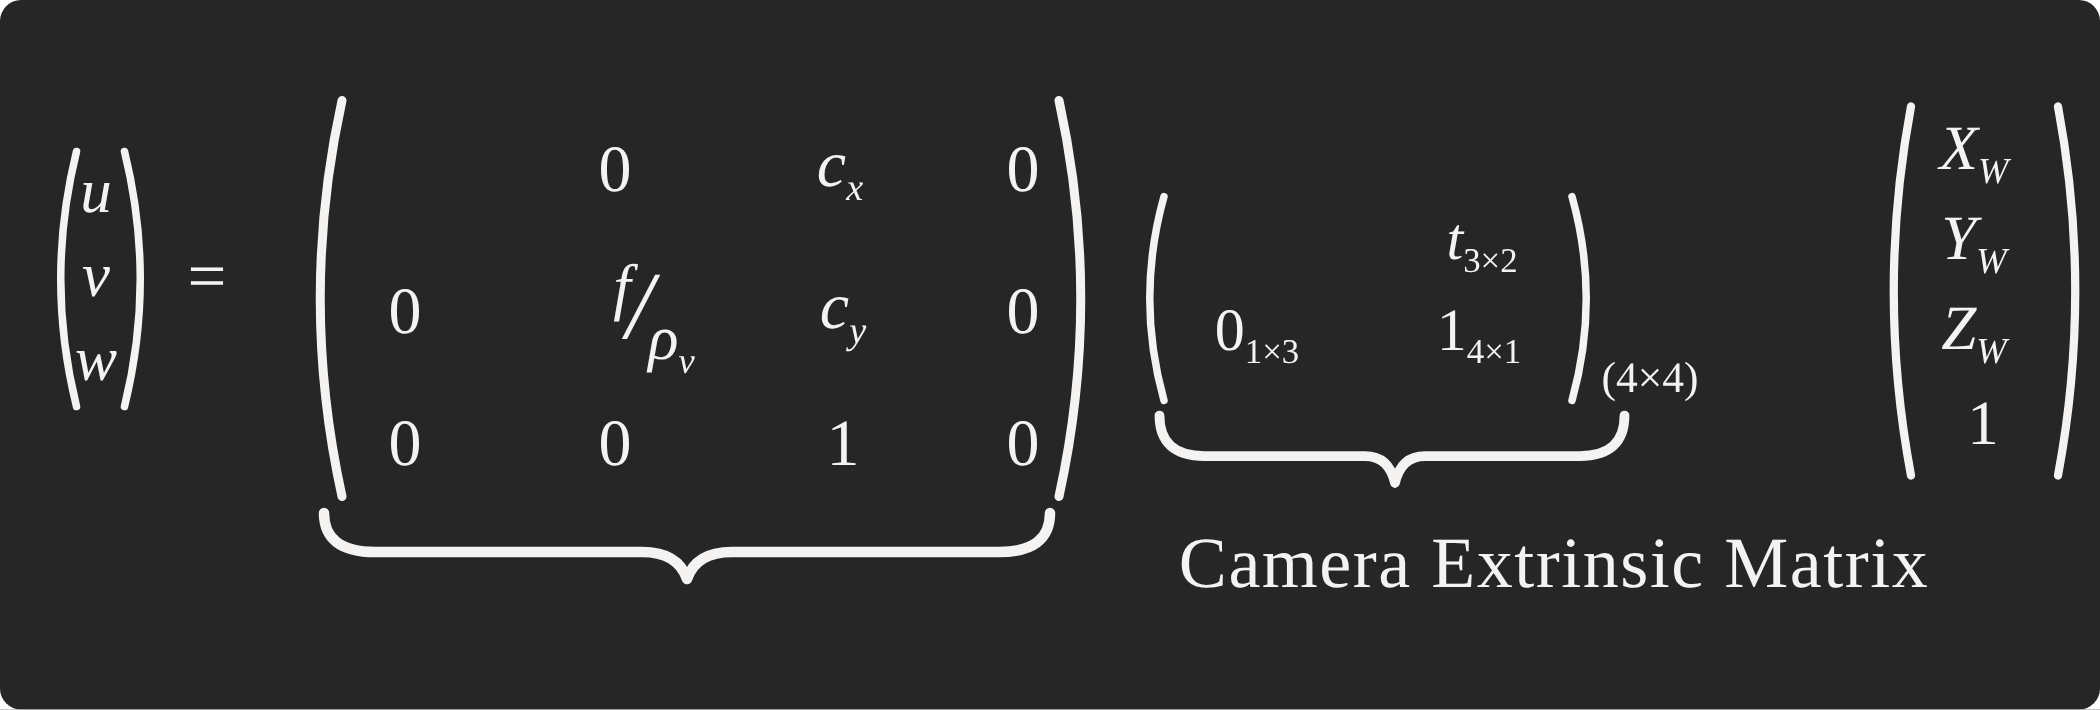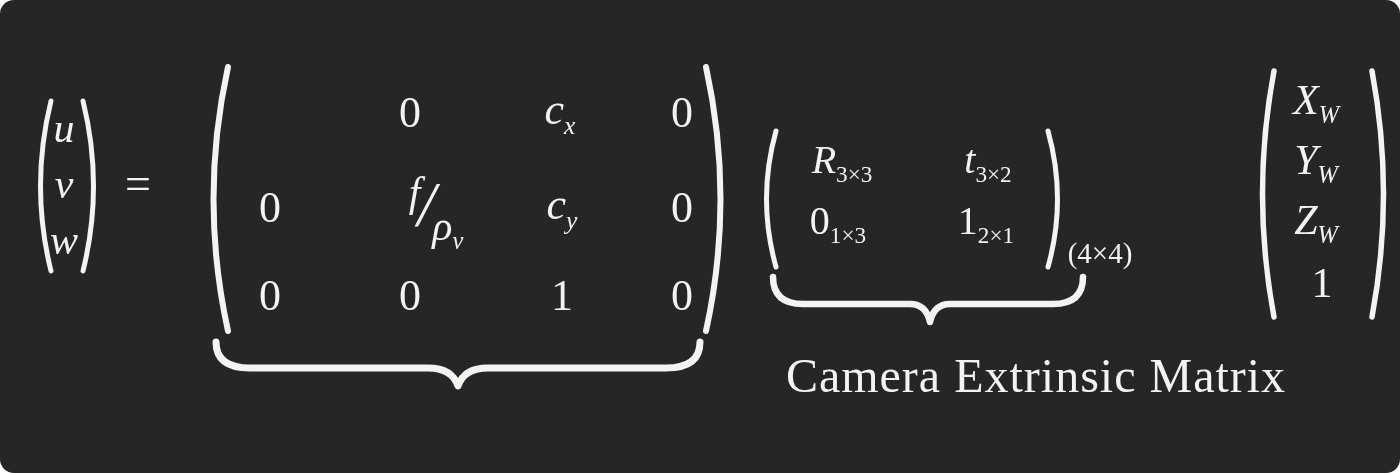--- a/index.html
+++ b/index.html
@@ -84,24 +84,23 @@
     <path d="M 4,6 Q 4,32 38,32 L 216,32 Q 240,32 246,50 Q 252,32 276,32 L 454,32 Q 488,32 488,6" stroke-width="7"></path>
   </svg>
 
   <svg class="stroke" style="left:757px;top:127px;" width="24" height="144" viewBox="0 0 24 144">
     <path d="M 19,4 Q 0,72 19,140" stroke-width="5"></path>
   </svg>
   <svg class="stroke" style="left:1043px;top:127px;" width="24" height="144" viewBox="0 0 24 144">
     <path d="M 5,4 Q 24,72 5,140" stroke-width="5"></path>
   </svg>
 
-  <span class="pos m40" style="left:842px;top:163px;"><span class="mi">R</span><sub>3×3</sub></span>
   <span class="pos m40" style="left:988px;top:163px;"><span class="mi">t</span><sub>3×2</sub></span>
   <span class="pos m40" style="left:838px;top:224px;"><span class="mn">0</span><sub>1×3</sub></span>
-  <span class="pos m40" style="left:986px;top:224px;"><span class="mn">1</span><sub>2×1</sub></span>
+  <span class="pos m40" style="left:986px;top:224px;"><span class="mn">1</span><sub>4×1</sub></span>
   <span class="pos mn m29" style="left:1100px;top:253px;">(4×4)</span>
 
   <svg class="stroke" style="left:769px;top:271px;" width="318" height="56" viewBox="0 0 318 56">
     <path d="M 4,6 Q 4,33 34,33 L 141,33 Q 157,33 161,51 Q 165,33 181,33 L 284,33 Q 314,33 314,6" stroke-width="6.5"></path>
   </svg>
   <span class="pos label" style="left:1036px;top:376px;">Camera Extrinsic Matrix</span>
 
   <svg class="stroke" style="left:1254px;top:66px;" width="24" height="256" viewBox="0 0 24 256">
     <path d="M 20,5 Q -3,128 20,251" stroke-width="5.5"></path>
   </svg>

